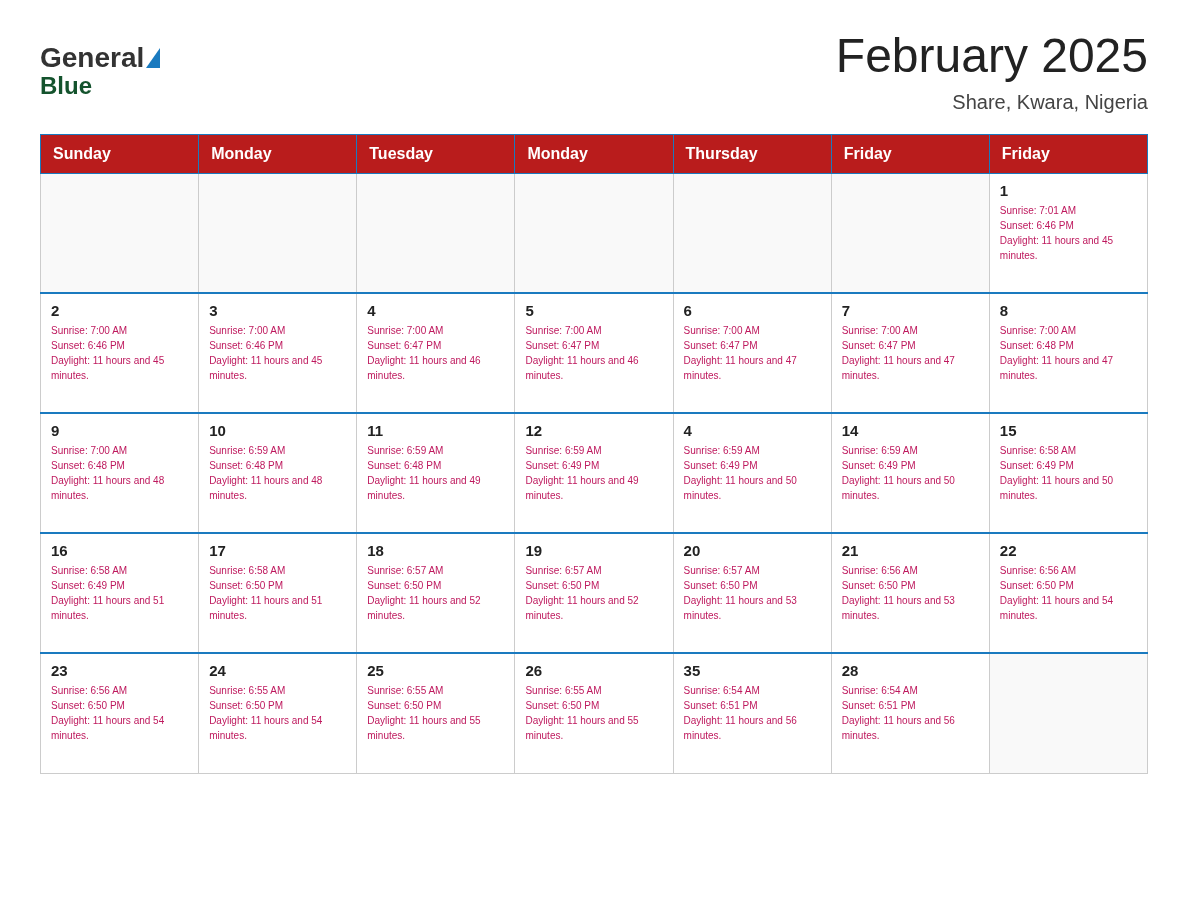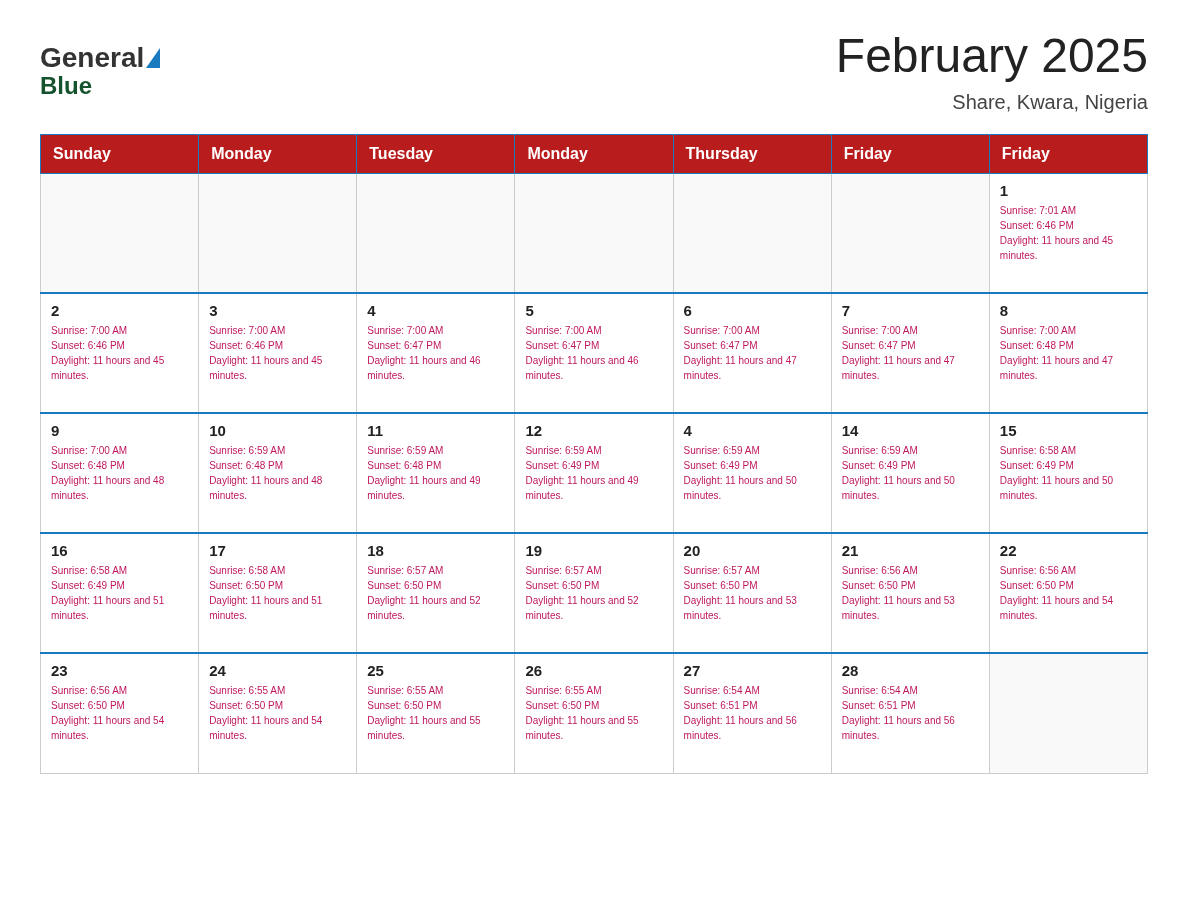--- a/index.html
+++ b/index.html
@@ -245,21 +245,21 @@
         </td>
         <td>
           <div class="day-number">25</div>
           <div class="day-info">Sunrise: 6:55 AM<br>Sunset: 6:50 PM<br>Daylight: 11 hours and 55 minutes.</div>
         </td>
         <td>
           <div class="day-number">26</div>
           <div class="day-info">Sunrise: 6:55 AM<br>Sunset: 6:50 PM<br>Daylight: 11 hours and 55 minutes.</div>
         </td>
         <td>
-          <div class="day-number">27</div>
+          <div class="day-number">35</div>
           <div class="day-info">Sunrise: 6:54 AM<br>Sunset: 6:51 PM<br>Daylight: 11 hours and 56 minutes.</div>
         </td>
         <td>
           <div class="day-number">28</div>
           <div class="day-info">Sunrise: 6:54 AM<br>Sunset: 6:51 PM<br>Daylight: 11 hours and 56 minutes.</div>
         </td>
         <td class="empty"></td>
       </tr>
     </tbody>
 </table>

